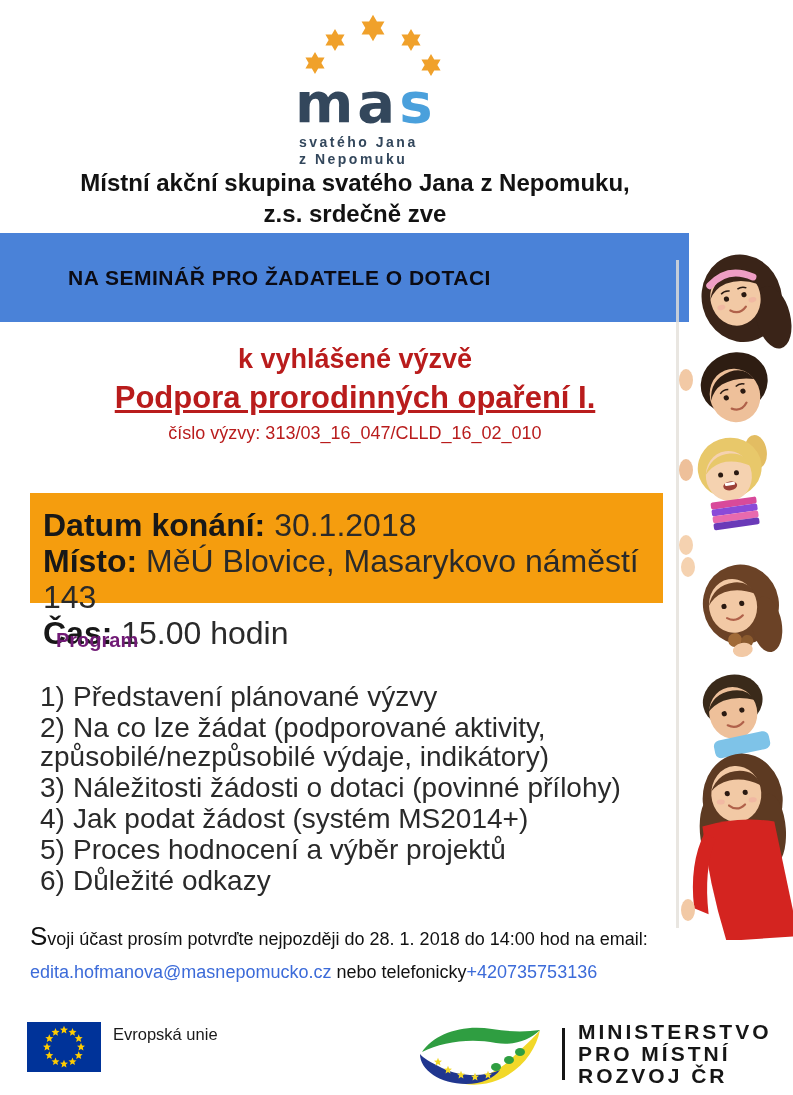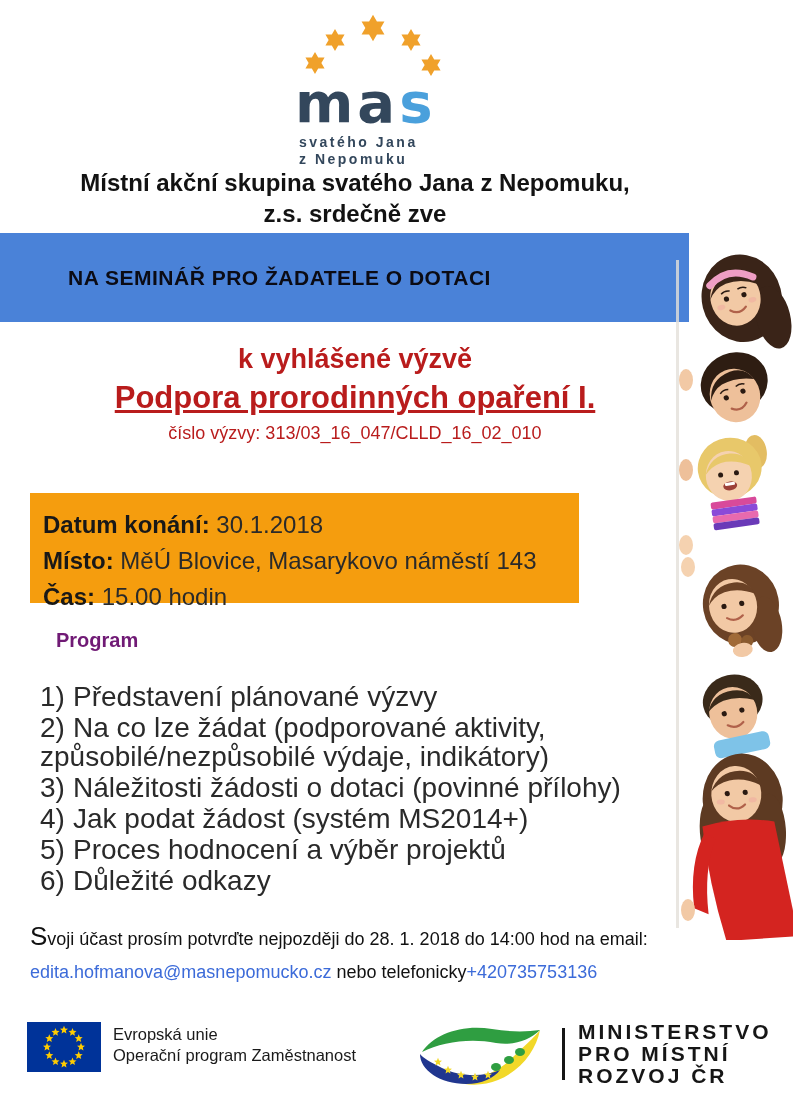--- a/index.html
+++ b/index.html
@@ -25,23 +25,23 @@
   .banner-blue .txt{width:100%;text-align:center;padding-right:130px;
                     font-size:21px;font-weight:bold;letter-spacing:.5px;color:#0b0b14;}
 
   
   .call{position:absolute;top:341px;left:0;width:710px;text-align:center;color:#b91c1c;}
   .call-l1{font-size:27px;font-weight:bold;line-height:36px;}
   .call-l2{font-size:31px;font-weight:bold;line-height:42px;text-decoration:underline;}
   .call-num{font-size:18px;line-height:24px;margin-top:2px;}
 
   
-  .banner-orange{position:absolute;top:493px;left:30px;width:549px;height:110px;
+  .banner-orange{position:absolute;top:493px;left:30px;width:633px;height:110px;
                  background:#f59d0e;box-sizing:border-box;padding:14px 0 0 13px;
-                 font-size:24px;line-height:36px;color:#2a2a2a;}
+                 font-size:32px;line-height:36px;color:#2a2a2a;}
   .banner-orange .lbl{font-weight:bold;color:#181818;}
 
   
   .program{position:absolute;top:628px;left:40px;width:625px;color:#2a2a2a;}
   .program-h{font-size:20px;font-weight:bold;color:#701a75;line-height:24px;margin:0 0 30px 16px;}
   .program-item{font-size:28px;line-height:29px;margin-bottom:2px;}
   .program-item .n{display:inline-block;min-width:33px;}
 
   
   .contact{position:absolute;top:920px;left:30px;width:700px;font-size:18px;
@@ -133,21 +133,20 @@
         <path d="M0,-4.2 L1.12,-1.54 L4,-1.3 L1.81,0.59 L2.47,3.4 L0,1.9 L-2.47,3.4 L-1.81,0.59 L-4,-1.3 L-1.12,-1.54 Z" transform="translate(37,42)"></path>
         <path d="M0,-4.2 L1.12,-1.54 L4,-1.3 L1.81,0.59 L2.47,3.4 L0,1.9 L-2.47,3.4 L-1.81,0.59 L-4,-1.3 L-1.12,-1.54 Z" transform="translate(28.5,39.7)"></path>
         <path d="M0,-4.2 L1.12,-1.54 L4,-1.3 L1.81,0.59 L2.47,3.4 L0,1.9 L-2.47,3.4 L-1.81,0.59 L-4,-1.3 L-1.12,-1.54 Z" transform="translate(22.3,33.5)"></path>
         <path d="M0,-4.2 L1.12,-1.54 L4,-1.3 L1.81,0.59 L2.47,3.4 L0,1.9 L-2.47,3.4 L-1.81,0.59 L-4,-1.3 L-1.12,-1.54 Z" transform="translate(20,25)"></path>
         <path d="M0,-4.2 L1.12,-1.54 L4,-1.3 L1.81,0.59 L2.47,3.4 L0,1.9 L-2.47,3.4 L-1.81,0.59 L-4,-1.3 L-1.12,-1.54 Z" transform="translate(22.3,16.5)"></path>
         <path d="M0,-4.2 L1.12,-1.54 L4,-1.3 L1.81,0.59 L2.47,3.4 L0,1.9 L-2.47,3.4 L-1.81,0.59 L-4,-1.3 L-1.12,-1.54 Z" transform="translate(28.5,10.3)"></path>
       </g>
     </svg>
     <div class="eu-text">
       <div>Evropská unie</div>
-      <div>Operační program Zaměstnanost</div>
     </div>
 
     <svg class="mmr-logo" width="136" height="62" viewBox="0 0 132 62">
       <path d="M126 4 C122 24 108 44 84 54 C70 60 52 60 40 55 C62 56 84 46 98 32 C110 20 120 12 126 4 Z" fill="#f2d829"></path>
       <path d="M8 26 C20 8 48 -2 78 3 C96 6 112 6 126 4 C116 14 100 20 82 17 C56 12 28 16 8 26 Z" fill="#2f9e41"></path>
       <path d="M6 28 C6 44 26 58 52 58 C68 58 80 52 86 44 C68 52 44 50 28 42 C16 36 9 32 6 28 Z" fill="#20368f"></path>
       <ellipse cx="63" cy="30" rx="25" ry="12" fill="#ffffff" transform="rotate(-10 63 30)"></ellipse>
       <g fill="#f2d829">
         <path d="M0,-4.2 L1.12,-1.54 L4,-1.3 L1.81,0.59 L2.47,3.4 L0,1.9 L-2.47,3.4 L-1.81,0.59 L-4,-1.3 L-1.12,-1.54 Z" transform="translate(24,36)"></path>
         <path d="M0,-4.2 L1.12,-1.54 L4,-1.3 L1.81,0.59 L2.47,3.4 L0,1.9 L-2.47,3.4 L-1.81,0.59 L-4,-1.3 L-1.12,-1.54 Z" transform="translate(34,44)"></path>

